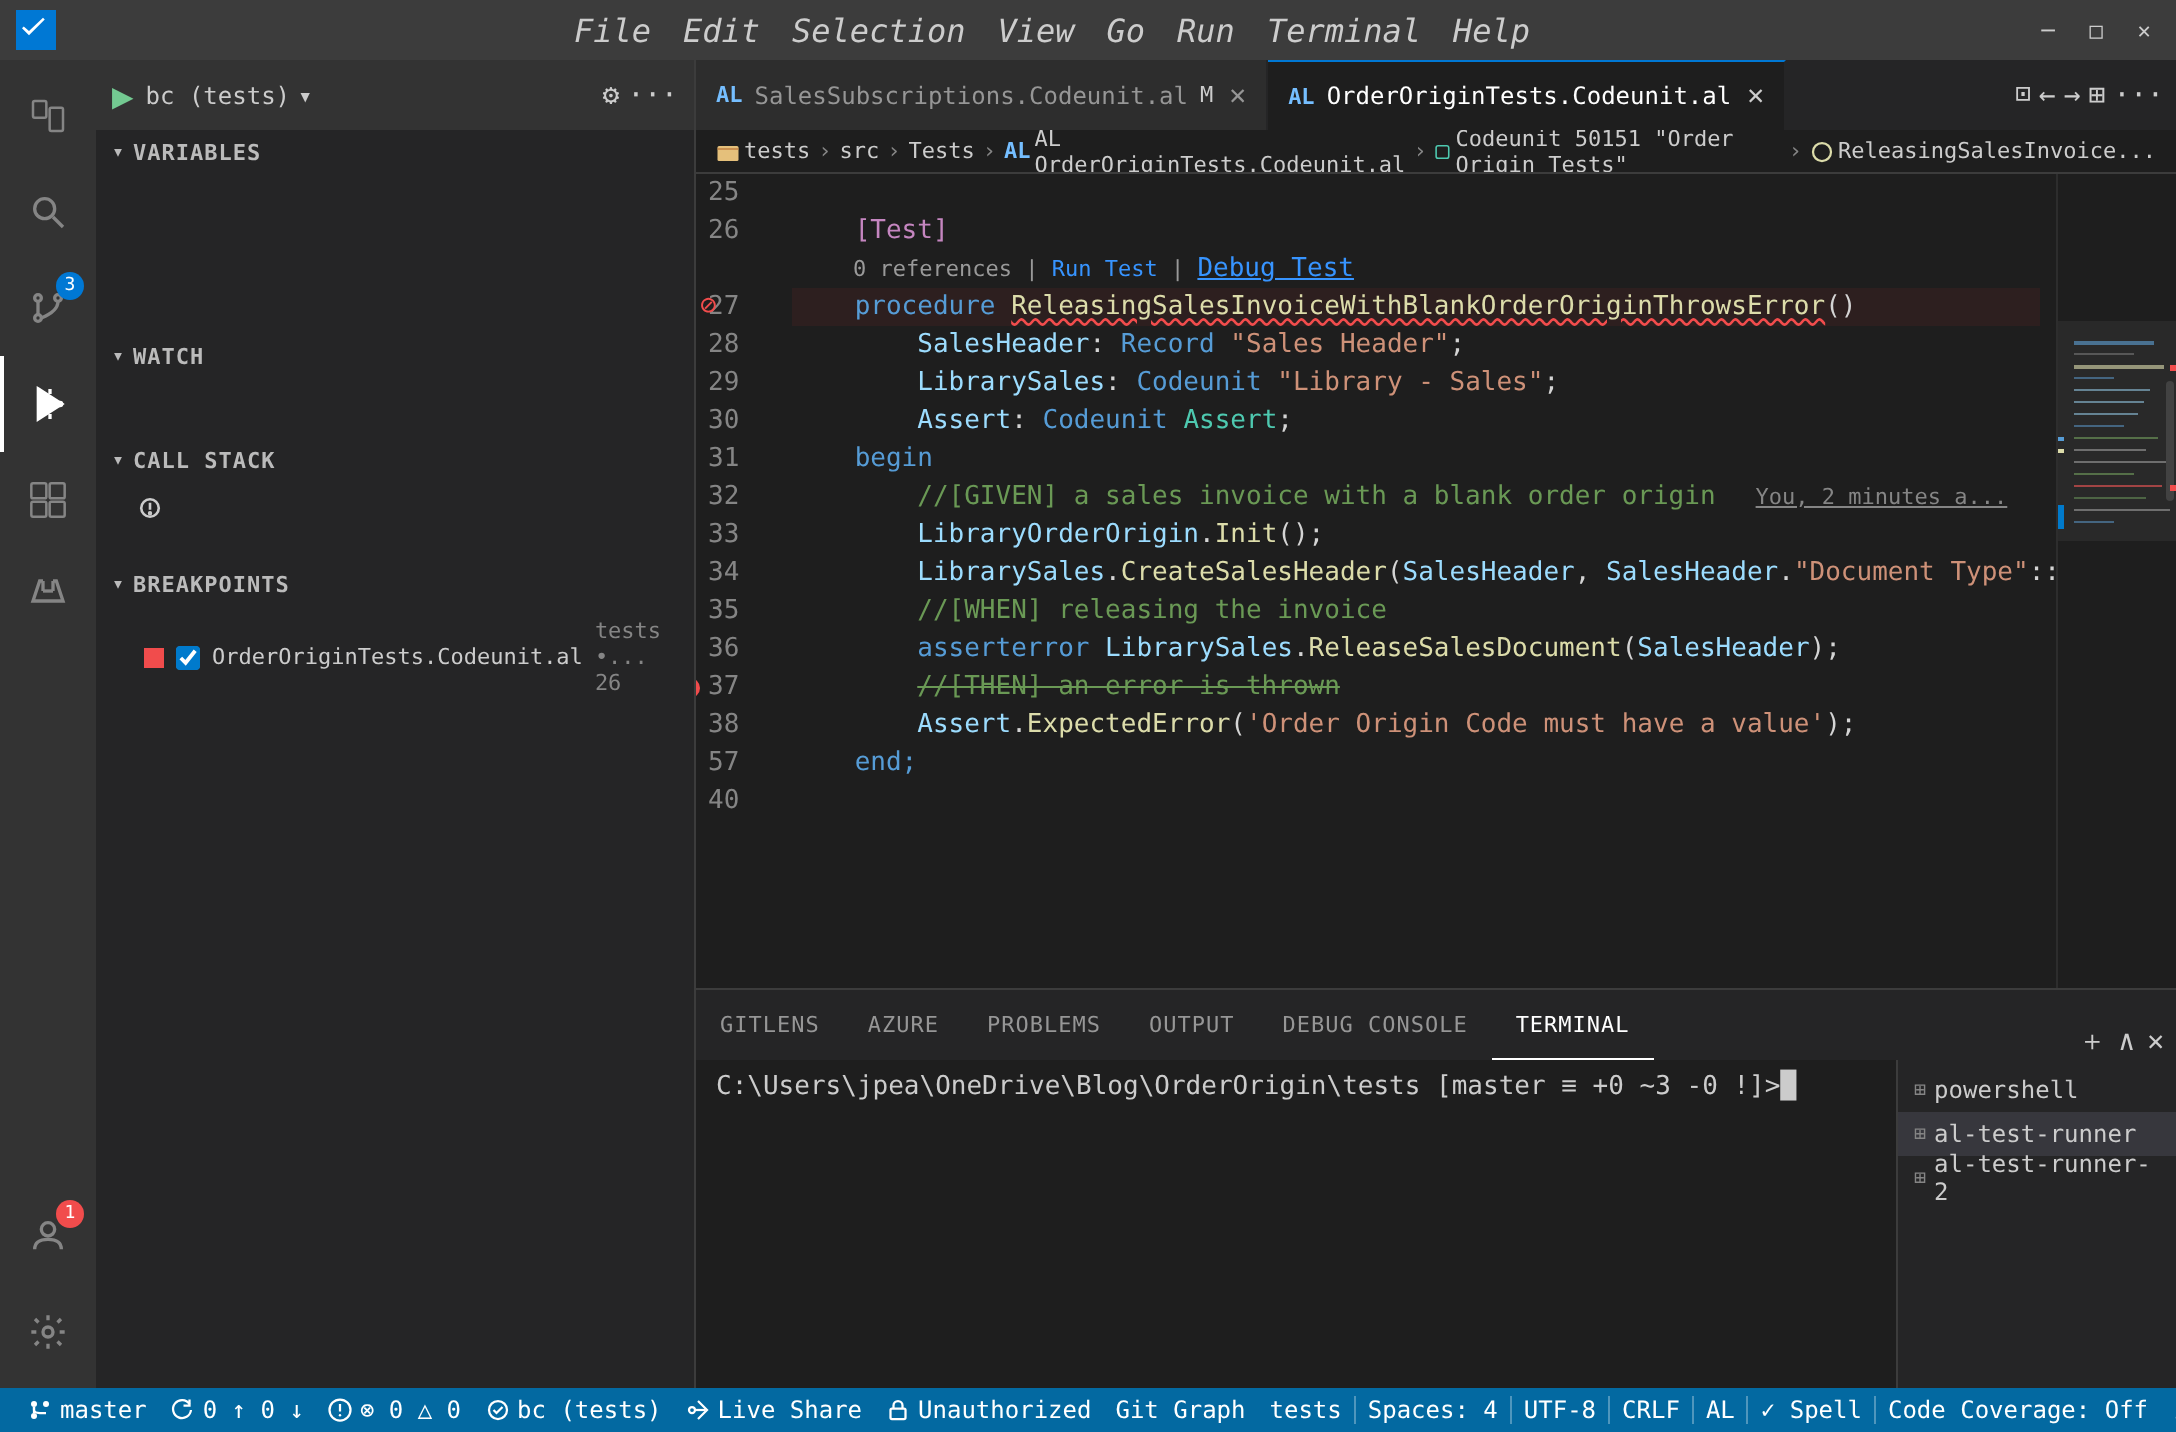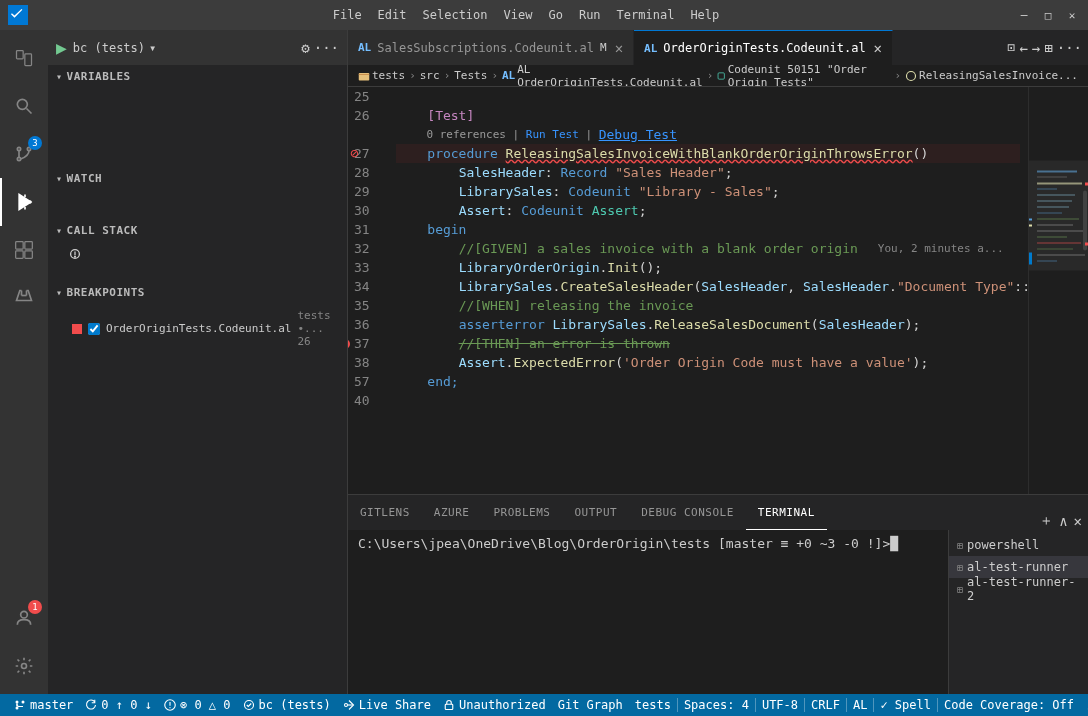--- a/index.html
+++ b/index.html
@@ -454,21 +454,21 @@
   </style>
 </head>
 <body>
 
 <div id="title-bar">
   <div class="vscode-icon">
     <svg width="14" height="14" viewBox="0 0 16 16" fill="none">
       <path d="M12 1L4 8.5l-3-2.5L0 7l4 4L13 2z" fill="white"></path>
     </svg>
   </div>
-  <div style="display:flex;gap:16px;font-size:12px;color:#cccccc;align-items:flex-start;">
+  <div style="display:flex;gap:16px;font-size:16px;color:#cccccc;align-items:flex-start;font-style:italic;">
     <span>File</span>
     <span>Edit</span>
     <span>Selection</span>
     <span>View</span>
     <span>Go</span>
     <span>Run</span>
     <span>Terminal</span>
     <span>Help</span>
   </div>
   <div class="window-controls">
@@ -730,21 +730,21 @@
           <span style="color:#d4d4d4">        </span><span style="color:#9cdcfe;">LibrarySales</span><span style="color:#d4d4d4">: </span><span class="kw">Codeunit </span><span class="str">"Library - Sales"</span><span style="color:#d4d4d4">;</span>
         </div>
         <div class="code-line">
           <span style="color:#d4d4d4">        </span><span style="color:#9cdcfe;">Assert</span><span style="color:#d4d4d4">: </span><span class="kw">Codeunit </span><span style="color:#4ec9b0;">Assert</span><span style="color:#d4d4d4">;</span>
         </div>
         <div class="code-line">
           <span style="color:#d4d4d4">    </span><span class="kw">begin</span>
         </div>
         <div class="code-line">
           <span style="color:#d4d4d4">        </span><span class="cm">//[GIVEN] a sales invoice with a blank order origin</span>
-          <span style="color:#858585;font-size:11px;margin-left:20px;">You, 2 minutes a...</span>
+          <span style="color:#858585;font-size:11px;margin-left:20px;text-decoration:underline;">You, 2 minutes a...</span>
         </div>
         <div class="code-line">
           <span style="color:#d4d4d4">        </span><span style="color:#9cdcfe;">LibraryOrderOrigin</span><span style="color:#d4d4d4">.</span><span class="fn">Init</span><span style="color:#d4d4d4">();</span>
         </div>
         <div class="code-line">
           <span style="color:#d4d4d4">        </span><span style="color:#9cdcfe;">LibrarySales</span><span style="color:#d4d4d4">.</span><span class="fn">CreateSalesHeader</span><span style="color:#d4d4d4">(</span><span style="color:#9cdcfe;">SalesHeader</span><span style="color:#d4d4d4">, </span><span style="color:#9cdcfe;">SalesHeader</span><span style="color:#d4d4d4">.</span><span class="str">"Document Type"</span><span style="color:#d4d4d4">::I</span>
         </div>
         <div class="code-line">
           <span style="color:#d4d4d4">        </span><span class="cm">//[WHEN] releasing the invoice</span>
         </div>

